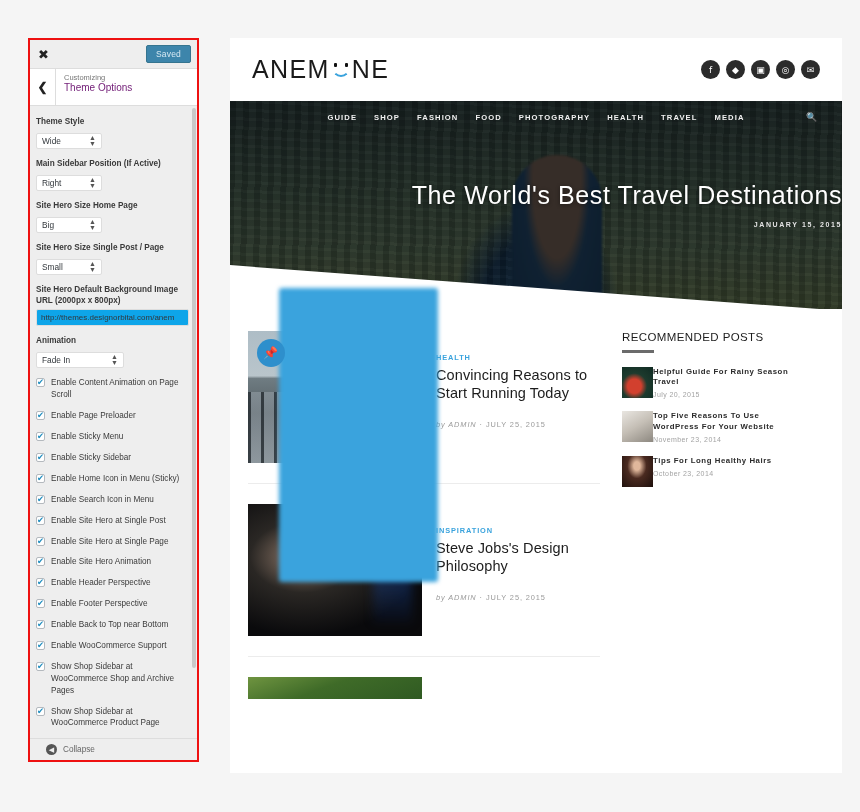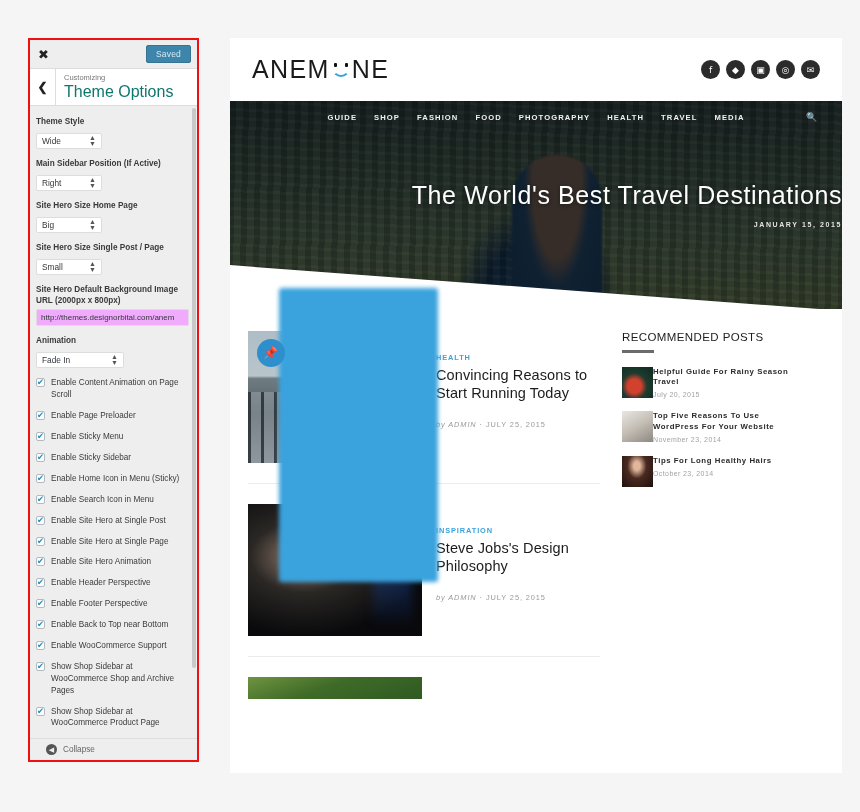--- a/index.html
+++ b/index.html
@@ -48,21 +48,21 @@
     background: #fff; border-top: 1px solid #ddd; border-bottom: 1px solid #ddd;
     display: flex; align-items: stretch; height: 38px; flex: 0 0 auto;
   }
   .cust-back {
     width: 26px; border-right: 1px solid #ddd;
     display: flex; align-items: center; justify-content: center;
     color: #222; font-size: 12px; font-weight: bold; cursor: pointer;
   }
   .cust-titles { padding: 4px 0 0 8px; }
   .cust-kicker { font-size: 7.5px; color: #777; line-height: 1.2; }
-  .cust-title { font-size: 16px; color: #0f766e; line-height: 1.25; font-weight: 400; }
+  .cust-title { font-size: 10px; color: #701a75; line-height: 1.25; font-weight: 400; }
 
   .cust-body {
     flex: 1 1 auto; overflow: hidden;
     padding: 10px 8px 0 6px; position: relative;
   }
   .cust-scroll { position: absolute; right: 1px; top: 2px; width: 4px; height: 560px;
                  background: #c9c9c9; border-radius: 2px; }
 
   .fld { margin-bottom: 9px; }
   .fld-label { font-size: 8.2px; color: #3a3a3a; font-weight: bold; line-height: 1.35; margin-bottom: 3px; }
@@ -72,21 +72,21 @@
     height: 16px; min-width: 62px; padding: 0 18px 0 5px;
     font-size: 8.3px; color: #32373c; line-height: 15px;
   }
   .fld-select.w-wide { min-width: 66px; }
   .fld-select.w-anim { min-width: 88px; }
   .fld-select .arrows {
     position: absolute; right: 5px; top: 50%; transform: translateY(-50%);
     font-size: 7px; line-height: 6px; color: #555; text-align: center;
   }
   .fld-text {
-    display: block; width: 100%; background: #f0abfc;
+    display: block; width: 100%; background: #0ea5e9;
     border: 1px solid #ddd; border-radius: 2px; height: 17px;
     font-size: 8px; color: #32373c; padding: 0 4px; line-height: 15px;
     white-space: nowrap; overflow: hidden;
   }
 
   .chk { display: flex; align-items: flex-start; margin-bottom: 9px; line-height: 1.45; }
   .chk-box {
     flex: 0 0 auto; width: 9px; height: 9px; margin-top: 1px; margin-right: 6px;
     border: 1px solid #b4b9be; background: #fff; border-radius: 2px;
     position: relative;

